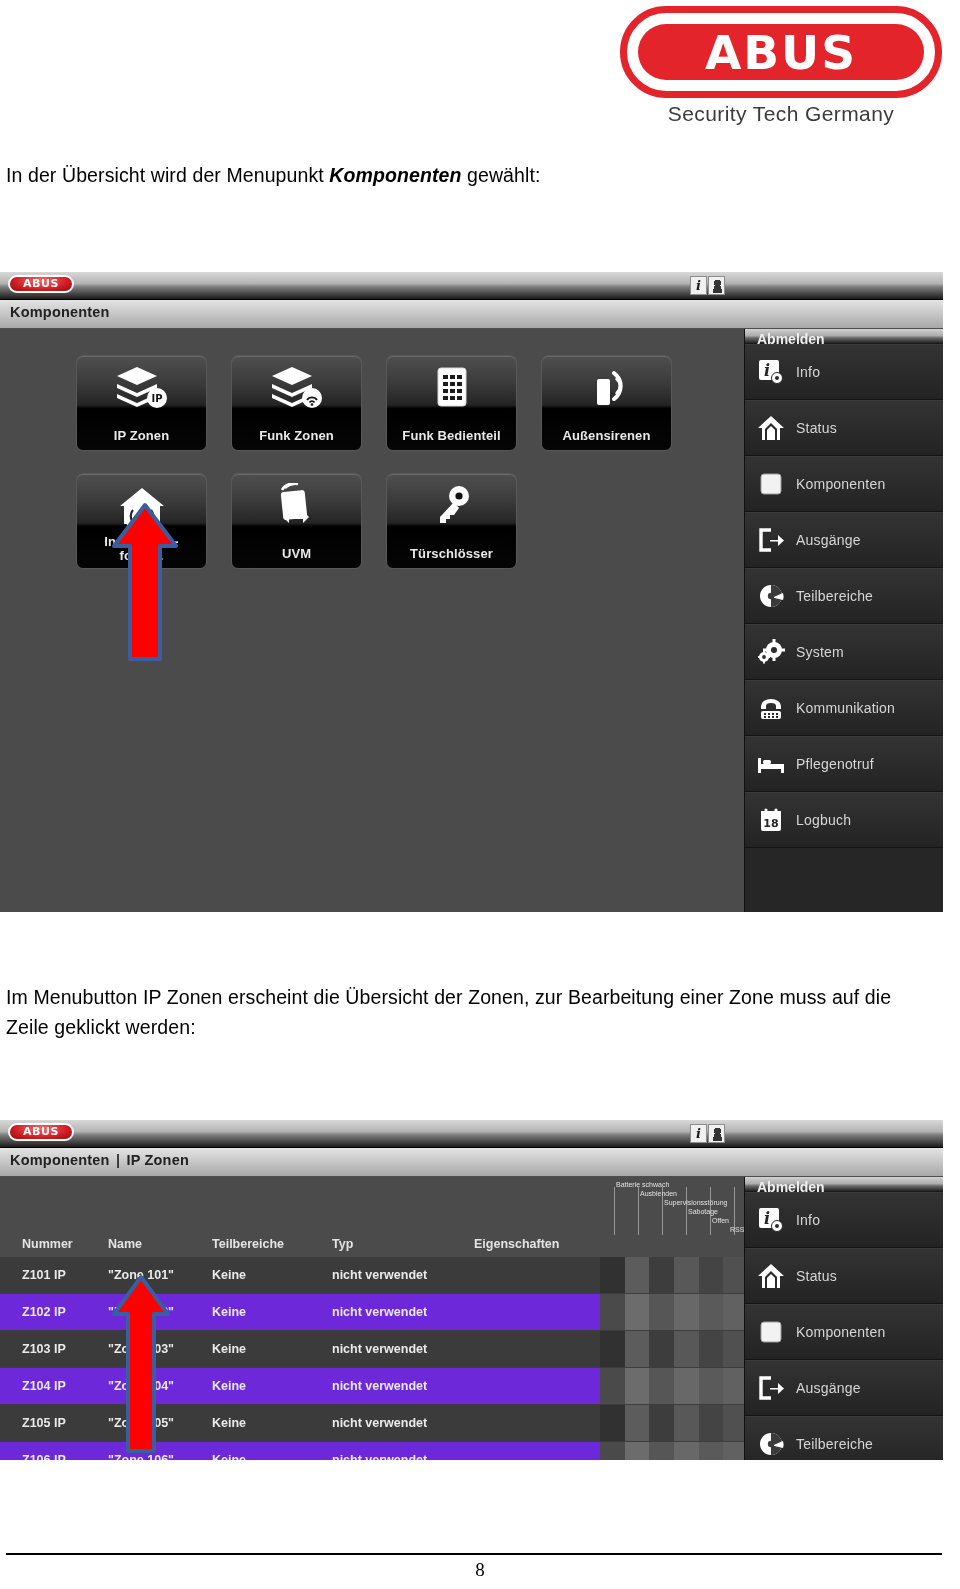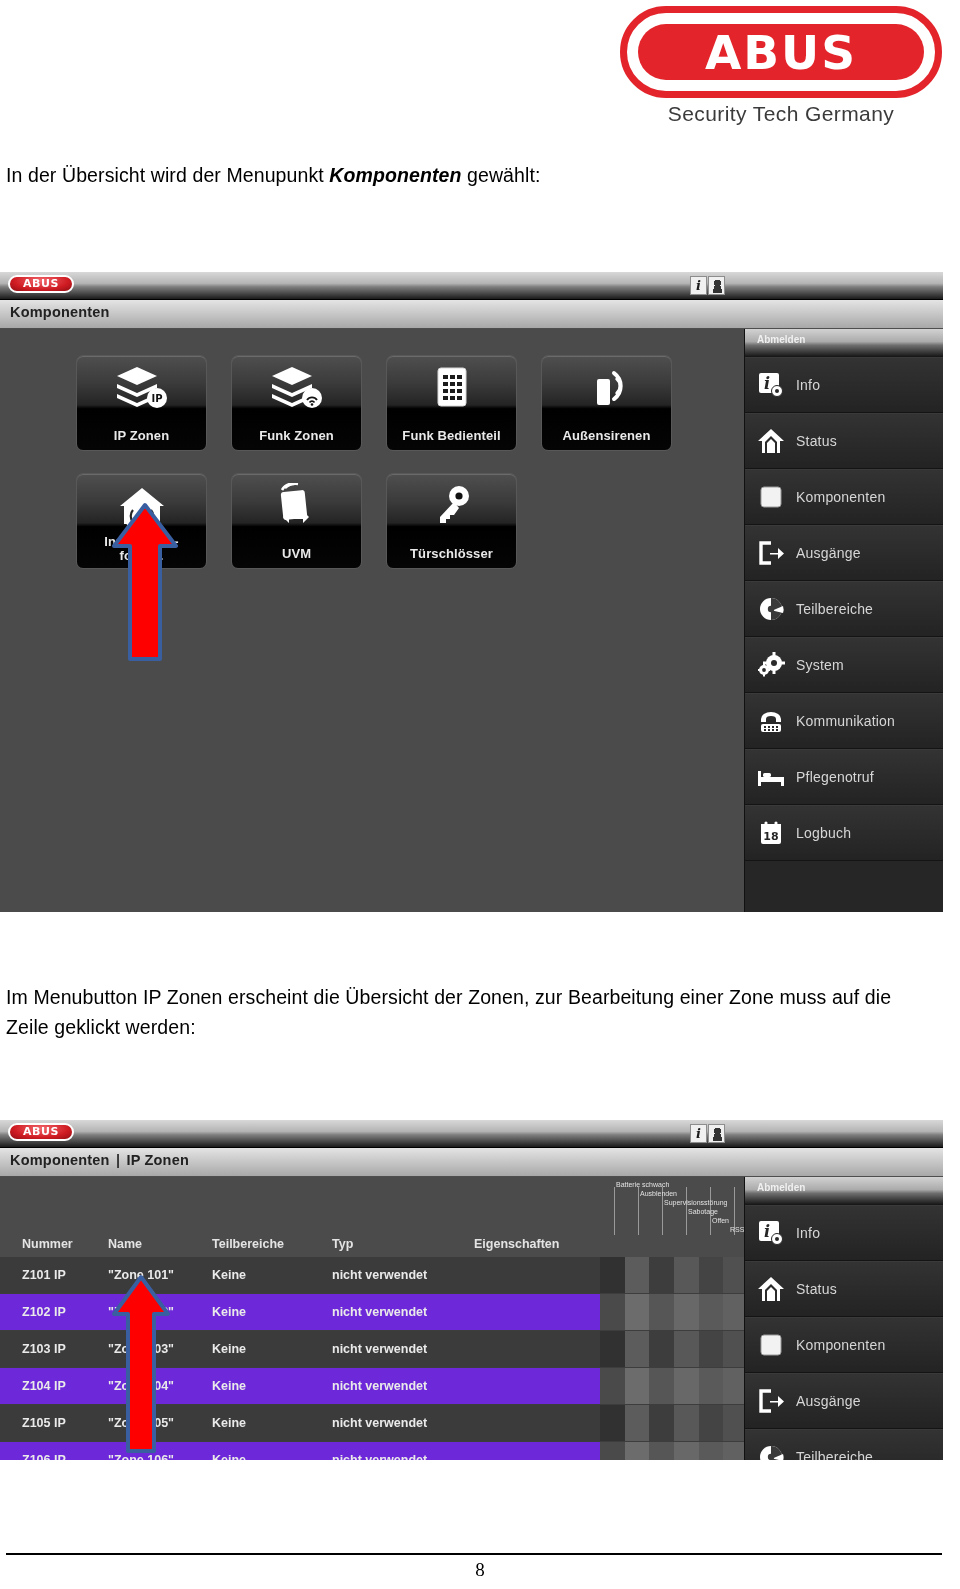--- a/index.html
+++ b/index.html
@@ -177,24 +177,24 @@
   .sidebar {
     position: absolute;
     right: 0;
     top: 0;
     width: 198px;
     bottom: 0;
     background: #262626;
     border-left: 1px solid #111;
   }
   .sidebar-header {
-    height: 28px;
+    height: 15px;
     background: linear-gradient(to bottom, #d2d2d2 0%, #ababab 45%, #6e6e6e 58%, #141414 100%);
     color: #f0f0f0;
-    font-size: 10px;
+    font-size: 14px;
     font-weight: bold;
     line-height: 21px;
     padding-left: 12px;
     box-sizing: border-box;
   }
   .sidebar-item {
     height: 56px;
     display: flex;
     align-items: center;
     gap: 11px;

